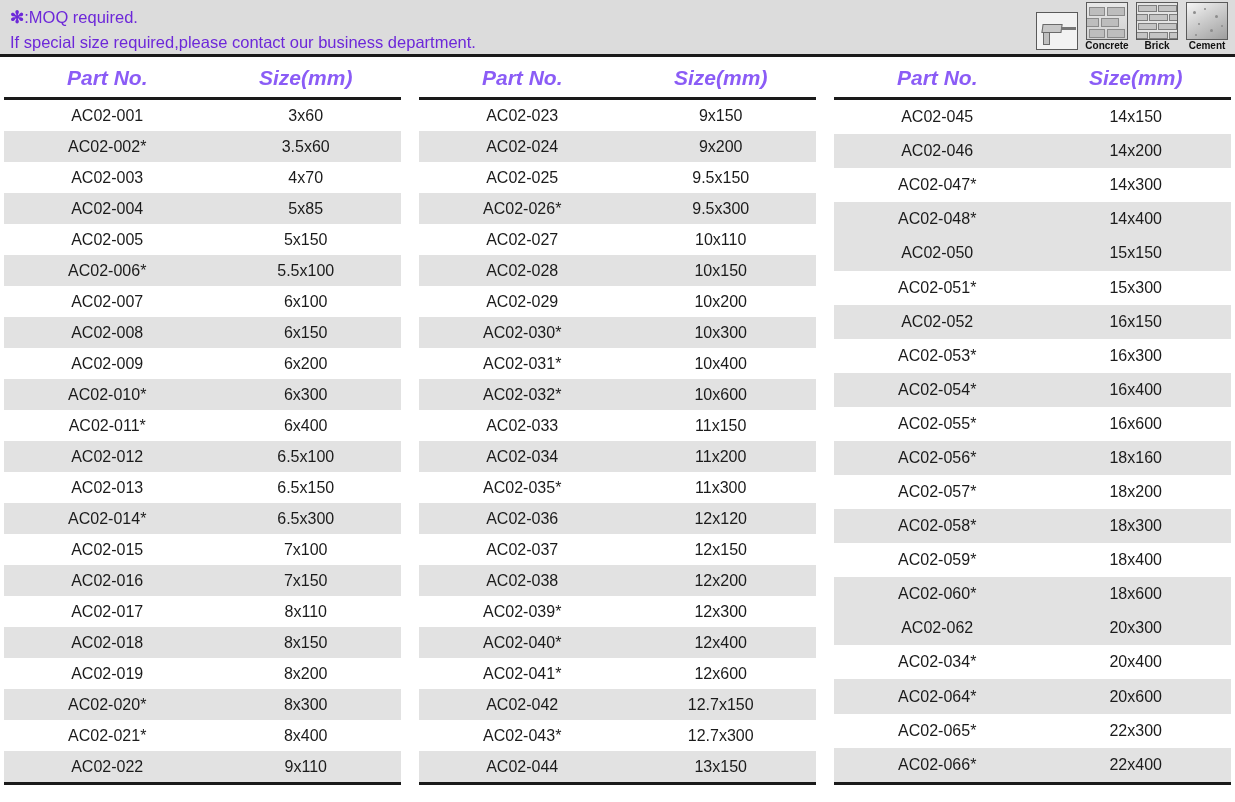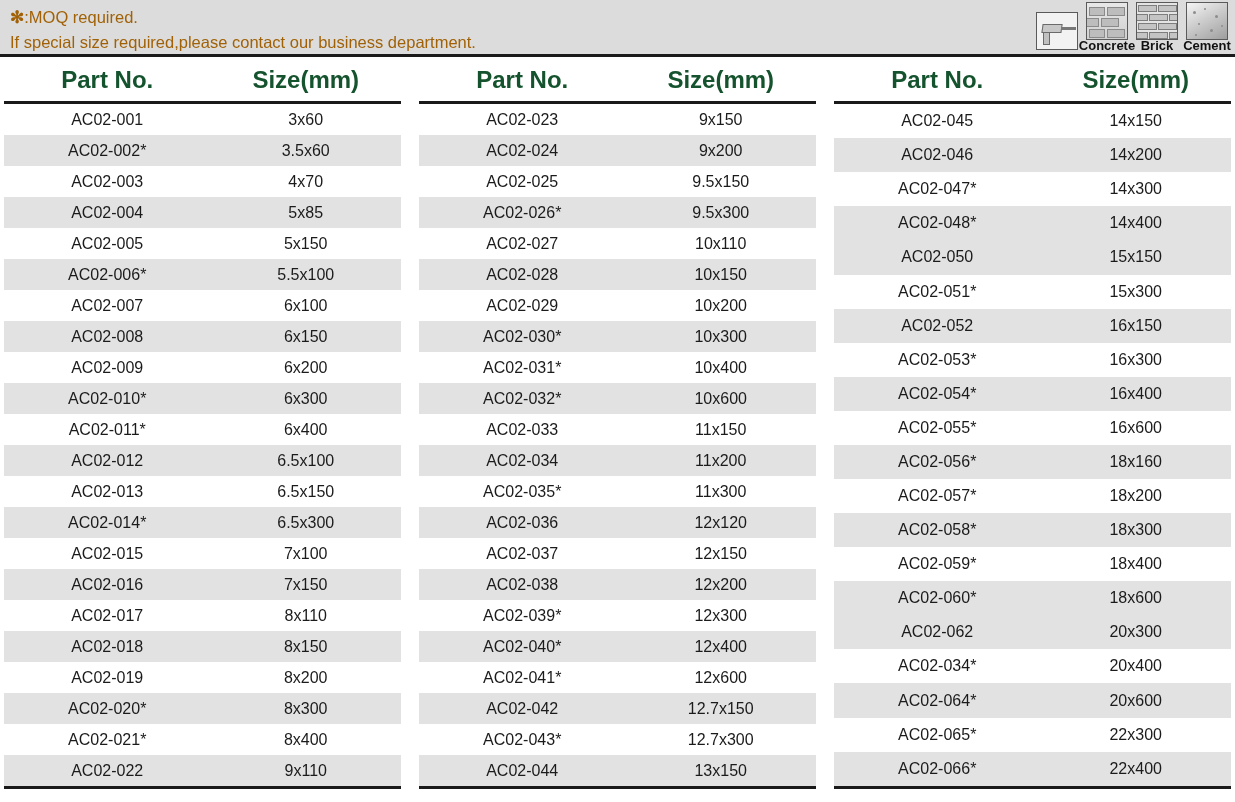--- a/index.html
+++ b/index.html
@@ -26,21 +26,21 @@
     border-bottom: 3px solid #1a1a1a;
   }
   .note-lines {
     position: absolute;
     left: 10px; top: 5px;
     width: 980px;
   }
   .note-line {
     font-size: 16.5px;
     line-height: 24px;
-    color: #a16207;
+    color: #6d28d9;
     white-space: nowrap;
   }
   .note-line .star {
     font-size: 17px;
     font-weight: bold;
     letter-spacing: 0;
   }
 
   
   .icon-strip {
@@ -57,21 +57,21 @@
     align-items: center;
   }
   .icon-box {
     width: 42px; height: 38px;
     border: 1px solid #5a5a5a;
     background: #f2f2f2;
     position: relative;
     overflow: hidden;
   }
   .icon-caption {
-    font-size: 13px;
+    font-size: 10px;
     font-weight: bold;
     color: #111;
     margin-top: 1px;
     line-height: 10px;
   }
   
   .drill-body {
     position: absolute; left: 5px; top: 11px;
     width: 20px; height: 9px;
     background: #c8c8c8;
@@ -130,27 +130,28 @@
     display: flex;
     gap: 18px;
     padding: 0 4px;
   }
   .tbl {
     flex: 1 1 0;
     border-collapse: collapse;
     table-layout: fixed;
   }
   .tbl thead th {
-    font-size: 24px;
+    font-size: 21px;
     font-weight: bold;
     padding: 6px 0 7px 0;
     background: #ffffff;
     border-bottom: 3px solid #1a1a1a;
     text-align: center;
-    color: #14532d;
+    color: #8b5cf6;
+    font-style: italic;
   }
   .tbl thead th.c1 { width: 52%; }
   .tbl thead th.c2 { width: 48%; text-align: center; }
   .tbl tbody td {
     font-size: 16px;
     text-align: center;
     padding: 6.5px 0 6.5px 0;
     color: #1b1b1b;
     white-space: nowrap;
   }

